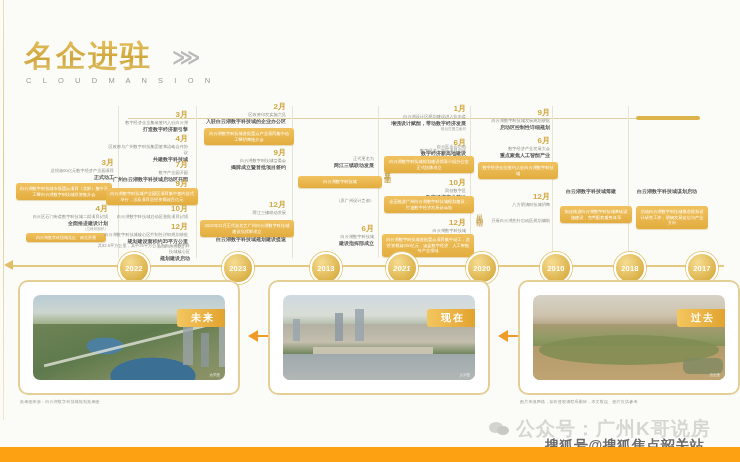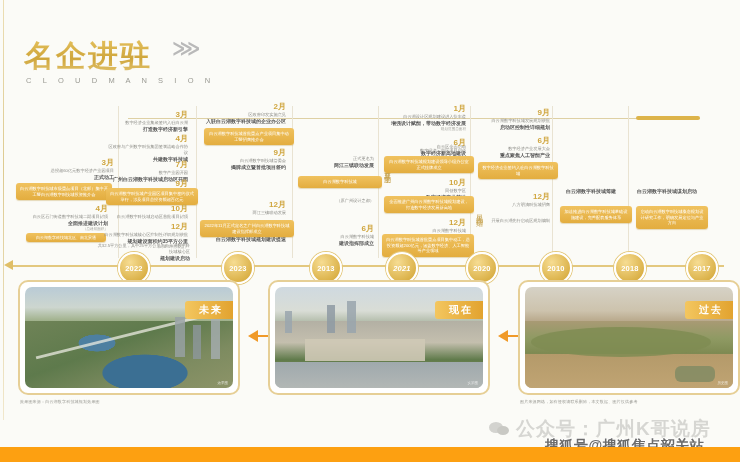--- a/index.html
+++ b/index.html
@@ -7,21 +7,21 @@
     width:740px;height:462px;overflow:hidden;
     background:#fbfaf6;
     font-family:"Liberation Sans","DejaVu Sans",sans-serif;
     position:relative;
   }
   .page{position:absolute;inset:0;background:#fbfbf7;}
   .edge-left{position:absolute;left:3px;top:0;width:1px;height:420px;background:linear-gradient(#e9d9a8,#d8c27e 40%,#efe4c4);opacity:.85;}
 
   
   .header{position:absolute;left:0;top:28px;width:740px;height:72px;}
-  .h-title{position:absolute;left:24px;top:8px;display:flex;align-items:flex-start;gap:14px;white-space:nowrap;}
+  .h-title{position:absolute;left:24px;top:8px;display:flex;align-items:center;gap:14px;white-space:nowrap;}
   .h-gold{font-size:30px;font-weight:bold;letter-spacing:2px;
     background:linear-gradient(180deg,#e7c461 0%,#cfa63c 55%,#e6c978 100%);
     -webkit-background-clip:text;background-clip:text;color:#cda63d;-webkit-text-fill-color:transparent;}
   .h-dark{font-size:27px;font-weight:bold;color:#3f3f3f;letter-spacing:1px;}
   .chev{font-size:20px;color:#b9b9b9;letter-spacing:-2px;margin-left:6px;font-weight:bold;}
   .h-sub{position:absolute;left:26px;top:48px;font-size:7.5px;letter-spacing:4.6px;color:#9a9a93;}
   .h-rule{position:absolute;left:128px;top:90px;width:572px;height:1px;background:#ded0a4;}
   .h-rule-cap{position:absolute;left:636px;top:88px;width:64px;height:4px;background:#ddb44a;border-radius:2px;}
 
   
@@ -40,21 +40,21 @@
   .ev .t{font-size:4.2px;color:#8d8d88;line-height:6px;}
   .ev .s{font-size:5px;color:#555;font-weight:bold;line-height:7px;}
   .ev .tiny{font-size:3.6px;color:#a8a8a2;line-height:5px;}
   .box{background:linear-gradient(180deg,#f0c25f,#e3ad3f);border-radius:3px;color:#fff;
     font-size:4.2px;line-height:5.6px;padding:3px 4px;text-align:center;box-shadow:0 1px 1px rgba(180,140,40,.3);}
   .box.sm{font-size:4px;line-height:5px;padding:2px 4px;}
 
   
   .cards{position:absolute;left:0;top:280px;width:740px;height:135px;}
   .card{position:absolute;top:0;width:222px;height:115px;border-radius:10px;
-    border:2px solid #e6cf96;padding:5px;background:#fff;box-sizing:border-box;overflow:hidden;}
+    border:2px solid #e6cf96;padding:13px;background:#fff;box-sizing:border-box;overflow:hidden;}
   .photo{position:relative;width:100%;height:100%;border-radius:7px;overflow:hidden;}
   .tag{position:absolute;right:0;top:14px;padding:2px 10px 2px 14px;
     background:linear-gradient(90deg,#f3c65f,#e2a32f);color:#fff;font-size:10px;font-weight:bold;letter-spacing:2px;
     border-radius:3px 0 0 3px;}
   .wm{position:absolute;right:5px;bottom:3px;font-size:3.5px;color:rgba(255,255,255,.75);}
   .cap{position:absolute;top:119px;font-size:4px;color:#9a9a94;letter-spacing:.2px;}
   .arrow{position:absolute;top:50px;width:34px;height:12px;}
   .arrow .bar{position:absolute;left:8px;top:5px;width:26px;height:2px;background:#f09a28;}
   .arrow .hd{position:absolute;left:0;top:0;width:0;height:0;
     border-top:6px solid transparent;border-bottom:6px solid transparent;border-right:10px solid #f09a28;}

